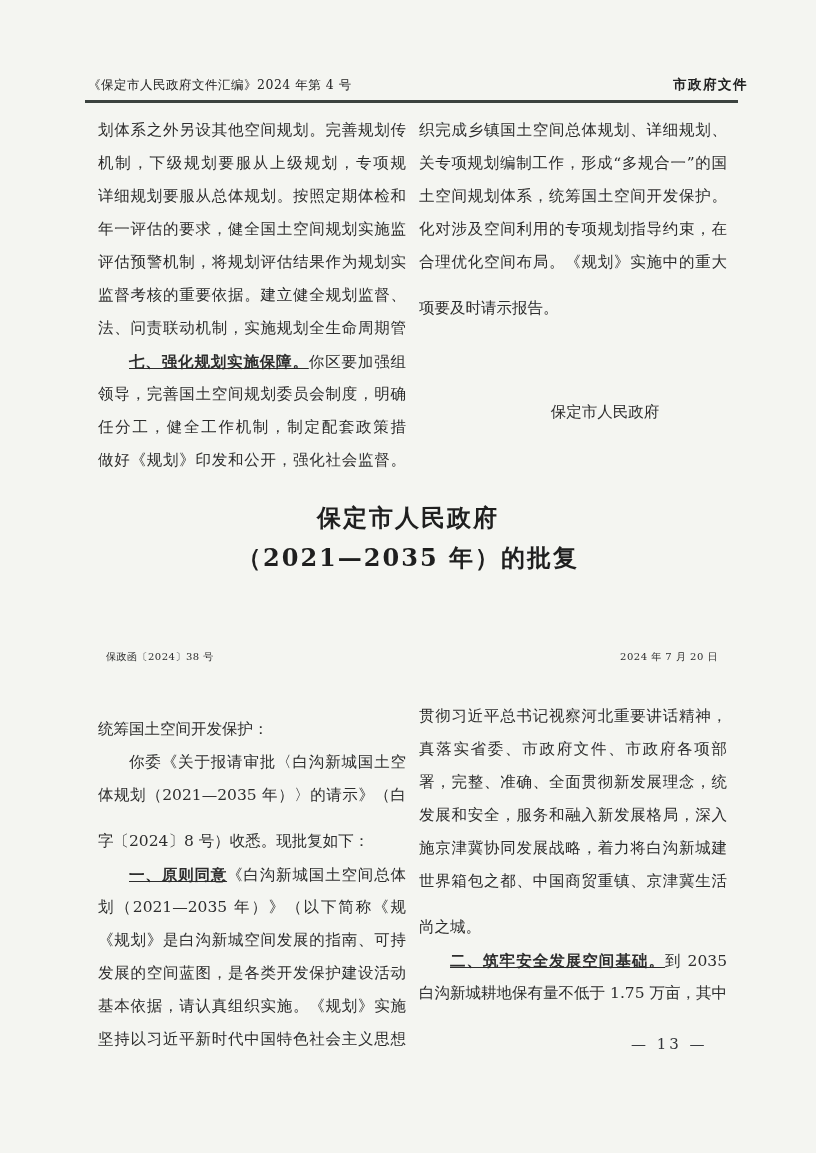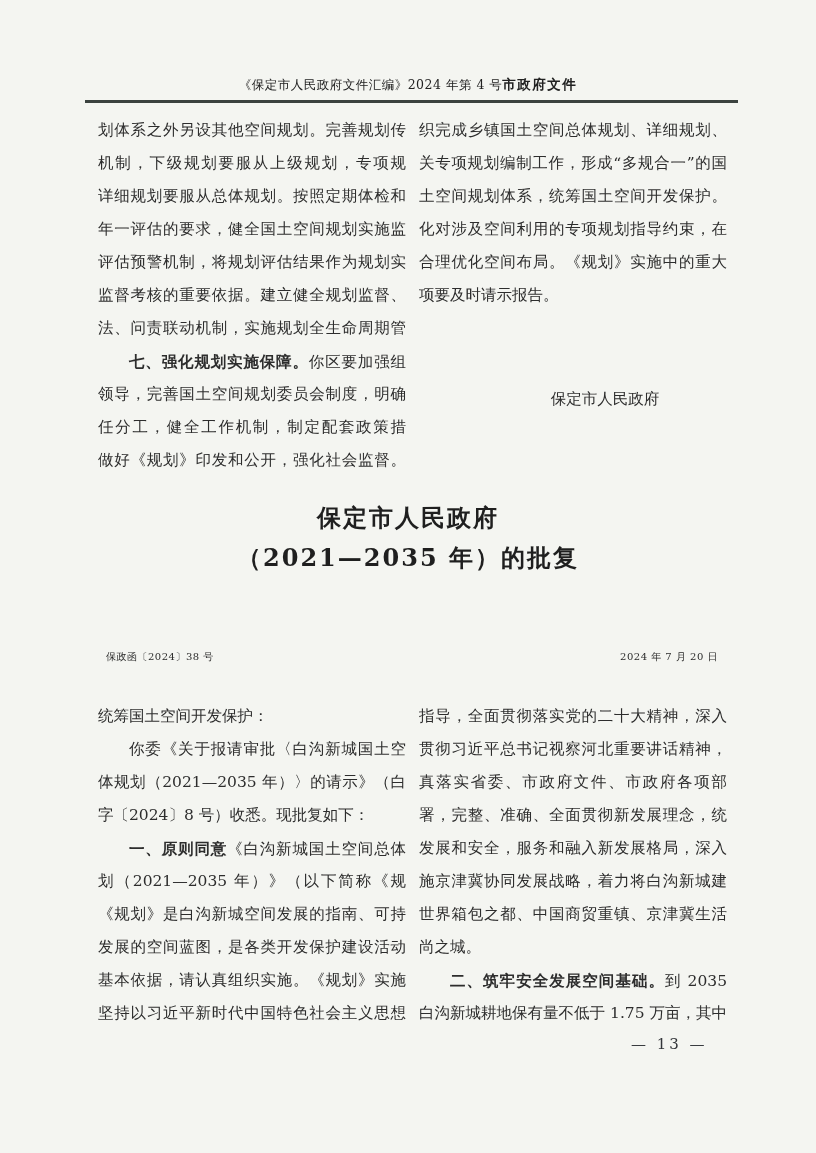--- a/index.html
+++ b/index.html
@@ -7,44 +7,44 @@
     position:relative;
     width:816px; height:1153px;
     margin:0 auto;
     background:#f4f5f1;
     font-family:"DejaVu Serif","Liberation Serif",serif;
     color:#2d2d2d;
     overflow:hidden;
   }
   
   .doc-header {
-    position:absolute; top:76px; left:88px; right:88px;
-    display:flex; justify-content:center; align-items:baseline;
+    position:absolute; top:76px; left:88px; right:68px;
+    display:flex; justify-content:space-between; align-items:baseline;
     font-size:12.5px; letter-spacing:0.5px; color:#222;
   }
   .doc-header .hdr-right { font-weight:bold; font-size:13.5px; letter-spacing:1.5px; }
   .header-rule {
     position:absolute; top:100px; left:85px; right:78px;
     height:2.5px; background:#3b423f;
   }
   
   .two-col { position:absolute; left:98px; width:629px; display:flex; gap:13px; }
   .top-section { top:114px; }
   .body-section { top:700px; }
   .col { width:308px; }
   .line {
     height:33px; line-height:33px;
     font-size:15.5px;
     text-align:justify; text-align-last:justify;
     overflow:hidden;
     color:#2d2d2d;
   }
   .indent { text-indent:2em; }
-  .nj { text-align:left; text-align-last:left; }
-  .line b { font-weight:bold; }
+  .nj { text-align:left; text-align-last:left;margin-top:13px; }
+  .line b { font-weight:bold;text-decoration:underline; }
   
   .signature { margin-top:71px; padding-left:64px; text-align:center; }
   .signature .line { text-align:center; text-align-last:center; }
   
   .doc-title {
     position:absolute; top:498px; left:0; width:100%;
     text-align:center; font-weight:bold;
     font-size:24px; line-height:40px; letter-spacing:2px;
     color:#1f1f1f; margin:0;
   }
@@ -115,21 +115,20 @@
       <div class="line">体规划（2021—2035 年）〉的请示》（白管呈</div>
       <div class="line nj">字〔2024〕8 号）收悉。现批复如下：</div>
       <div class="line indent"><b>一、原则同意</b><span>《白沟新城国土空间总体规</span></div>
       <div class="line">划（2021—2035 年）》（以下简称《规划》）。</div>
       <div class="line">《规划》是白沟新城空间发展的指南、可持续</div>
       <div class="line">发展的空间蓝图，是各类开发保护建设活动的</div>
       <div class="line">基本依据，请认真组织实施。《规划》实施要</div>
       <div class="line">坚持以习近平新时代中国特色社会主义思想为</div>
     </div>
     <div class="col">
-      <div class="line">指导，全面贯彻落实党的二十大精神，深入</div>
       <div class="line">贯彻习近平总书记视察河北重要讲话精神，认</div>
       <div class="line">真落实省委、市政府文件、市政府各项部</div>
       <div class="line">署，完整、准确、全面贯彻新发展理念，统筹</div>
       <div class="line">发展和安全，服务和融入新发展格局，深入实</div>
       <div class="line">施京津冀协同发展战略，着力将白沟新城建成</div>
       <div class="line">世界箱包之都、中国商贸重镇、京津冀生活时</div>
       <div class="line nj">尚之城。</div>
       <div class="line indent"><b>二、筑牢安全发展空间基础。</b><span>到 2035 年，</span></div>
       <div class="line">白沟新城耕地保有量不低于 1.75 万亩，其中永</div>
     </div>

